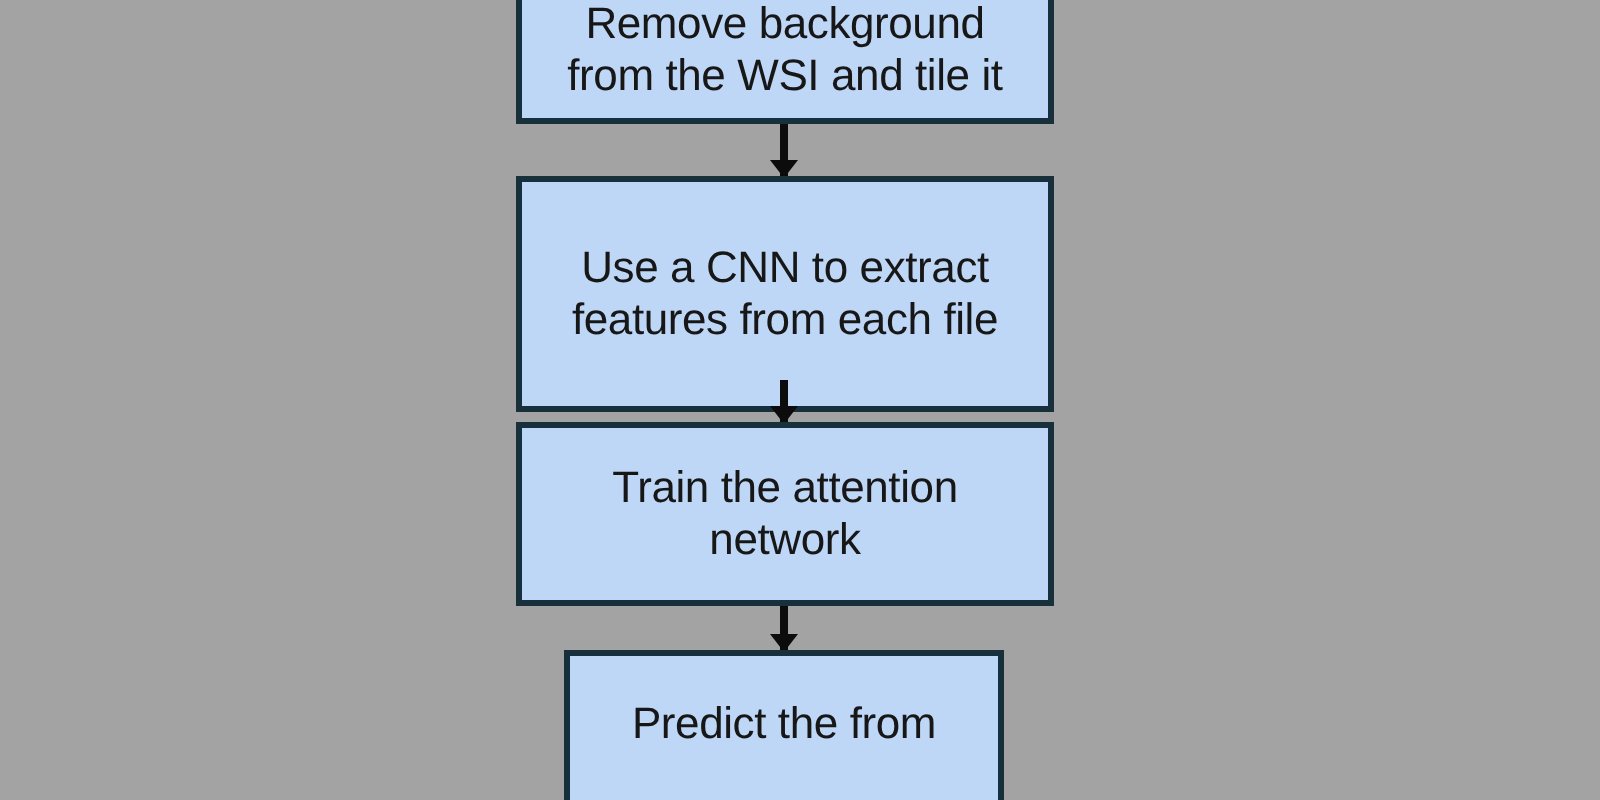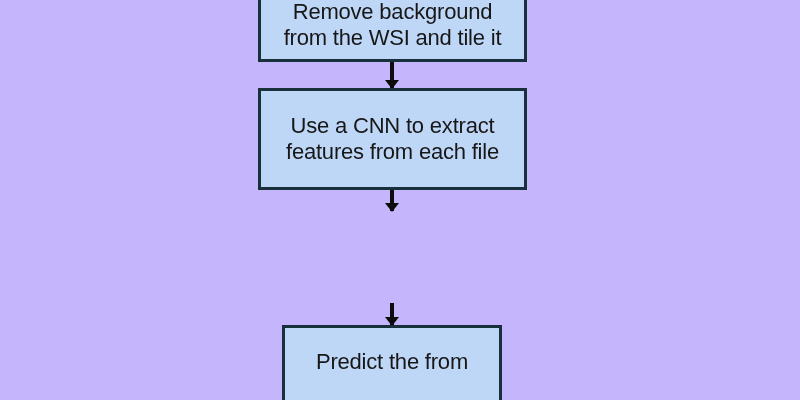--- a/index.html
+++ b/index.html
@@ -11,21 +11,21 @@
     width: 800px;
     height: 400px;
     overflow: hidden;
     font-family: "Liberation Sans", sans-serif;
   }
 
   #flow-canvas {
     position: relative;
     width: 800px;
     height: 400px;
-    background: #c4b5fd;
+    background: #a3a3a3;
   }
 
   .flow-node {
     position: absolute;
     box-sizing: border-box;
     background: #bfd7f7;
     border: 3px solid #17303c;
     display: flex;
     align-items: center;
     justify-content: center;
@@ -51,21 +51,21 @@
   }
   #node-remove-background .flow-node-label {
     
     padding-top: 26px;
   }
 
   #node-extract-features {
     left: 258px;
     top: 88px;
     width: 269px;
-    height: 102px;
+    height: 118px;
   }
 
   #node-train-attention {
     left: 258px;
     top: 211px;
     width: 269px;
     height: 92px;
   }
 
   #node-predict-class {
@@ -125,20 +125,24 @@
   <div class="flow-node" id="node-extract-features">
     <span class="flow-node-label">Use a CNN to extract
 features from each file</span>
   </div>
 
   <div class="flow-arrow" id="arrow-2">
     <span class="arrow-shaft"></span>
     <span class="arrow-head"></span>
   </div>
 
+  <div class="flow-node" id="node-train-attention">
+    <span class="flow-node-label">Train the attention
+network</span>
+  </div>
 
   <div class="flow-arrow" id="arrow-3">
     <span class="arrow-shaft"></span>
     <span class="arrow-head"></span>
   </div>
 
   <div class="flow-node" id="node-predict-class">
     <span class="flow-node-label">Predict the from</span>
   </div>
 

